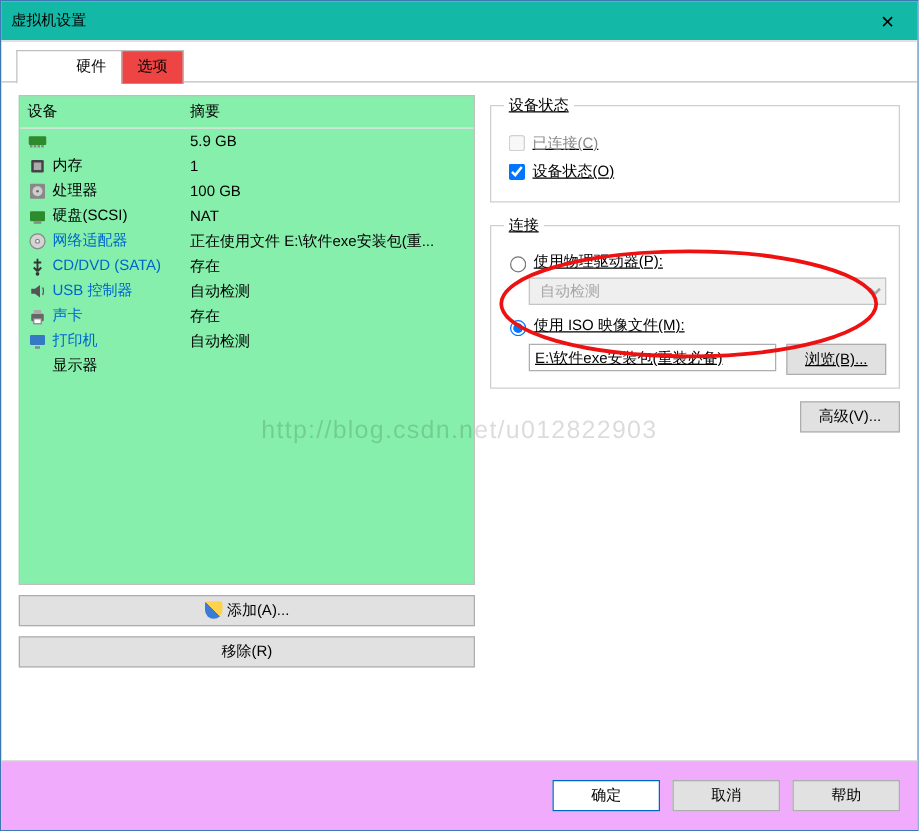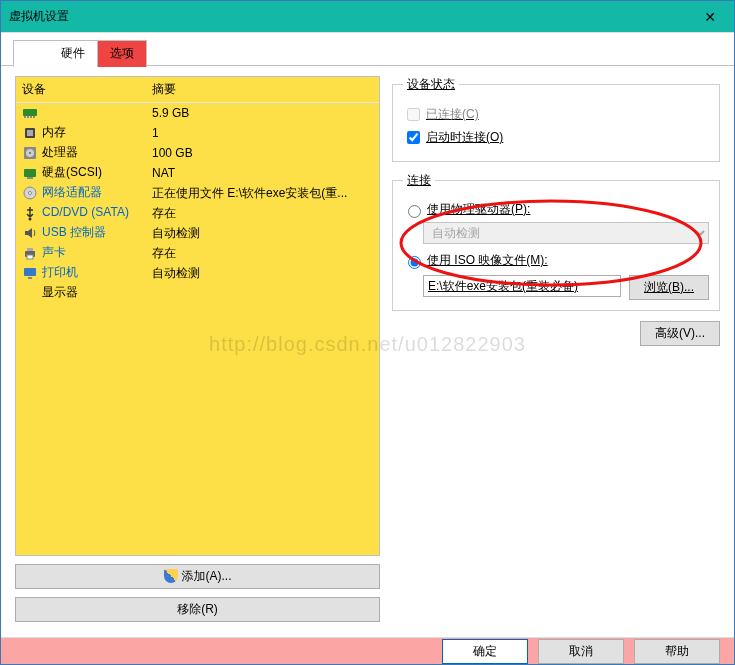--- a/index.html
+++ b/index.html
@@ -59,22 +59,22 @@
   }
   .body-area {
     padding: 10px 14px 0 14px;
     display: flex;
     gap: 12px;
   }
   .left-col { width: 365px; }
   .right-col { flex: 1; }
   .hw-list {
     border: 1px solid #bfbfbf;
-    height: 480px;
-    background: #fde047;
+    height: 392px;
+    background: #86efac;
   }
   .hw-header {
     display:flex;
     padding: 4px 6px;
     border-bottom: 1px solid #e5e5e5;
   }
   .hw-header .col-dev { width: 130px; }
   .hw-row {
     display:flex;
     align-items: center;
@@ -158,23 +158,23 @@
     text-align: center;
     font-size: 20px;
     color: rgba(0,0,0,0.14);
     letter-spacing: 1px;
     font-family: "Segoe UI", Arial, sans-serif;
     pointer-events: none;
   }
   .footer {
     position:absolute;
     bottom: 0; left:0; right:0;
-    height: 27px;
+    height: 56px;
     border-top: 1px solid #dcdcdc;
-    background: #fca5a5;
+    background: #f0abfc;
     display:flex;
     align-items:center;
     justify-content:flex-end;
     padding: 0 14px;
     gap: 10px;
   }
   .btn-primary {
     border: 1px solid #0067c0;
     background: #fff;
     color: #000;
@@ -315,21 +315,21 @@
     <div class="right-col">
 
       <fieldset class="group">
         <legend>设备状态</legend>
         <label class="checkbox-row disabled">
           <input type="checkbox" disabled="" style="">
           <span>已连接(C)</span>
         </label>
         <label class="checkbox-row">
           <input type="checkbox" checked="" style="">
-          <span>启动时连接(O)</span>
+          <span>设备状态(O)</span>
         </label>
       </fieldset>
 
       <fieldset class="group">
         <legend>连接</legend>
 
         <label class="radio-row">
           <input type="radio" name="conn" style="">
           <span>使用物理驱动器(P):</span>
         </label>

